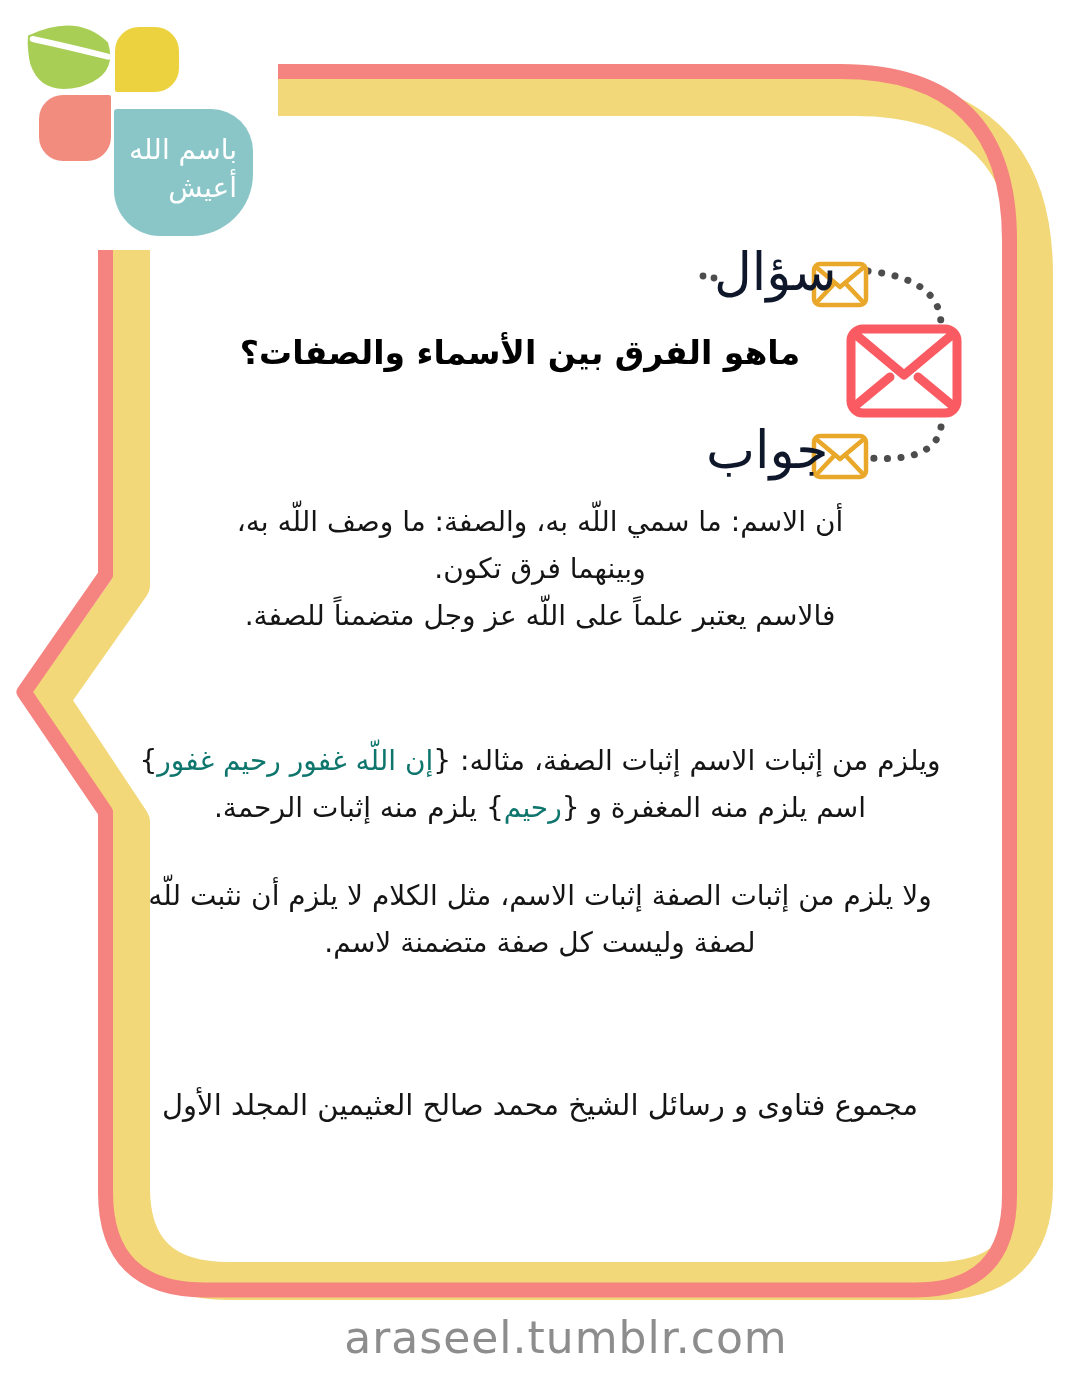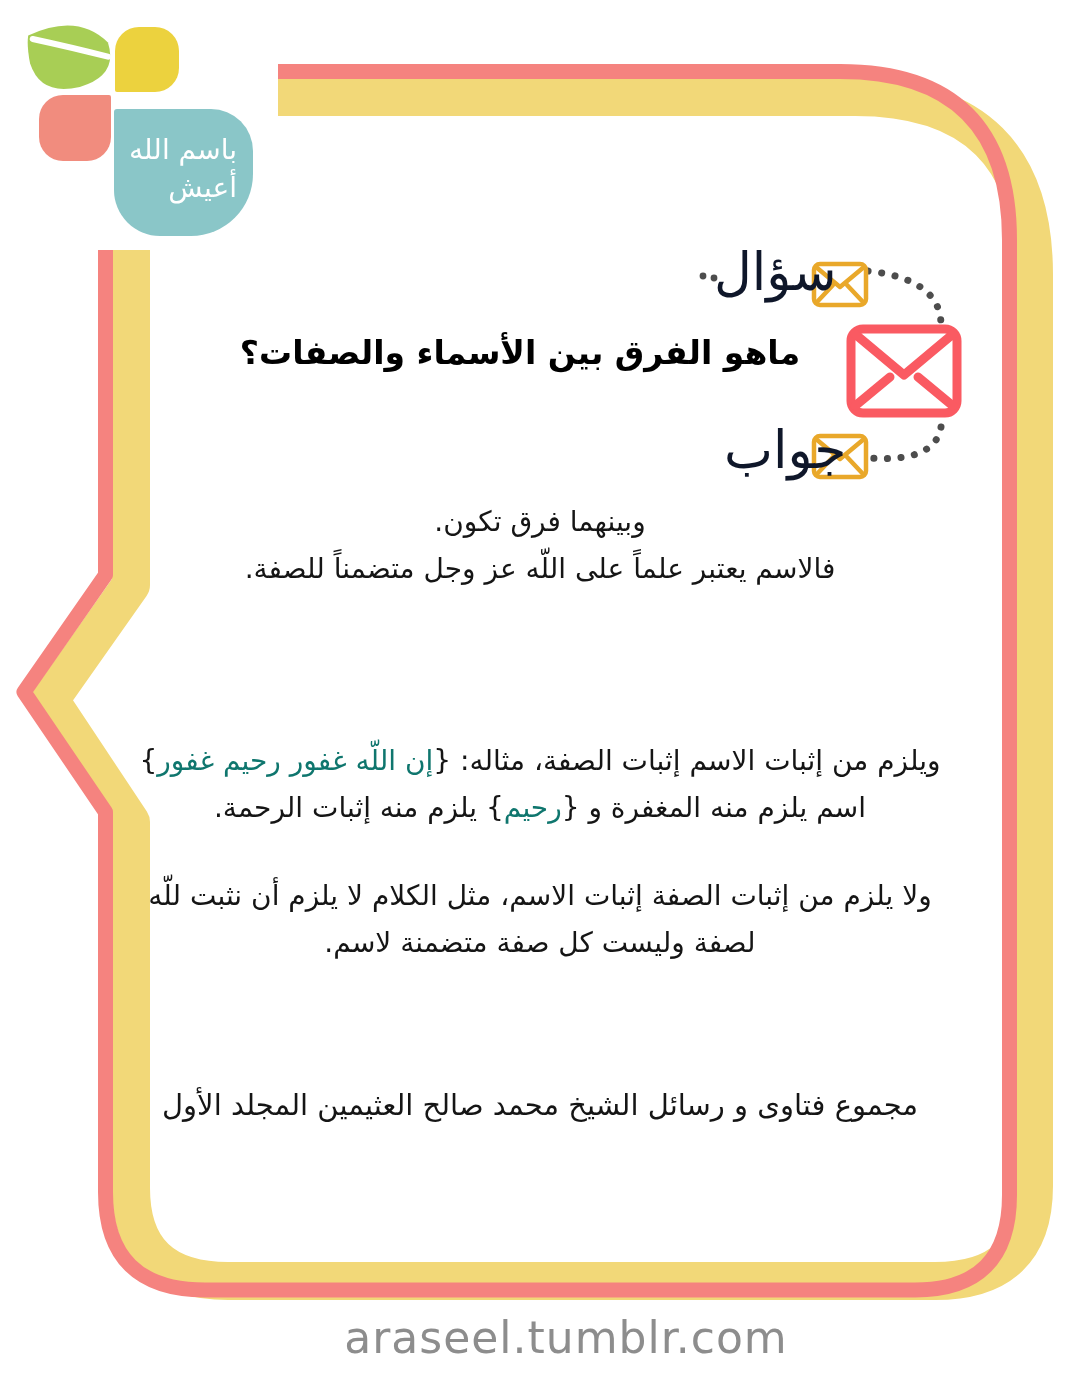--- a/index.html
+++ b/index.html
@@ -20,21 +20,21 @@
   .logo-sq.teal{left:114px;top:109px;width:139px;height:127px;background:#8AC6C8;
     border-radius:3px 42px 62px 46px;color:#ffffff;direction:rtl;text-align:right;
     padding:0;box-sizing:border-box;}
   .logo-text{position:absolute;right:16px;top:22px;font-size:28px;line-height:1.35;
     text-align:right;direction:rtl;color:#fff;}
   
   #decor-svg{position:absolute;left:0;top:0;z-index:3;}
   
   .qa-label{position:absolute;z-index:3;color:#0f172a;font-size:52px;direction:rtl;}
   #label-question{left:714px;top:242px;}
-  #label-answer{left:724px;top:420px;}
+  #label-answer{left:706px;top:420px;}
   
   .question{position:absolute;left:140px;top:333px;width:760px;z-index:2;
     direction:rtl;text-align:center;font-size:33px;font-weight:bold;color:#000000;}
   
   .para{position:absolute;left:108px;width:864px;z-index:2;direction:rtl;
     text-align:center;font-size:28px;color:#151515;line-height:47px;}
   .para .line{white-space:nowrap;}
   #para1{top:498px;}
   #para2{top:737px;}
   #para3{top:872px;}
@@ -100,20 +100,21 @@
     <path d="M51,40 L35,23" fill="none"></path>
   </g>
 </svg>
 
 <div class="qa-label" id="label-question">سؤال</div>
 <div class="qa-label" id="label-answer">جواب</div>
 
 <div class="question">ماهو الفرق بين الأسماء والصفات؟</div>
 
 <div class="para" id="para1">
+  <div class="line">أن الاسم: ما سمي اللّه به، والصفة: ما وصف اللّه به،</div>
   <div class="line">وبينهما فرق تكون.</div>
   <div class="line">فالاسم يعتبر علماً على اللّه عز وجل متضمناً للصفة.</div>
 </div>
 
 <div class="para" id="para2">
   <div class="line">
     <span>ويلزم من إثبات الاسم إثبات الصفة، مثاله: {</span><span class="green">إن اللّه غفور رحيم غفور</span><span>}</span>
   </div>
   <div class="line">
     <span>اسم يلزم منه المغفرة و {</span><span class="green">رحيم</span><span>} يلزم منه إثبات الرحمة.</span>

